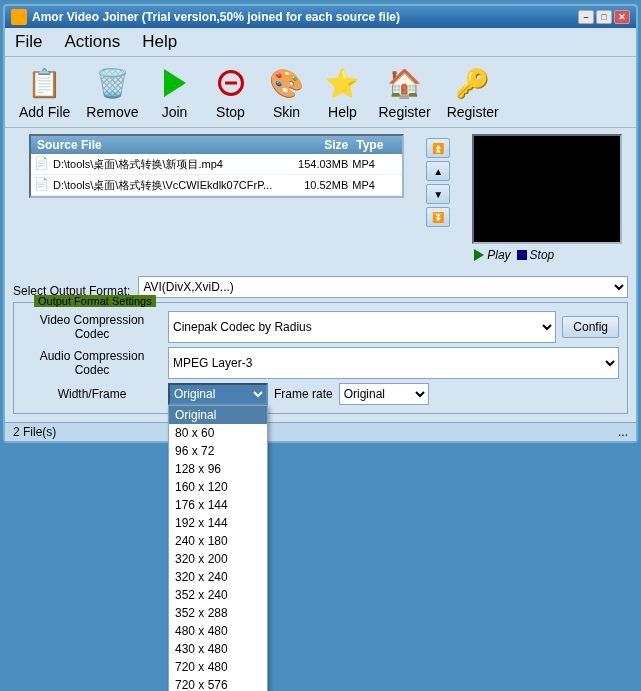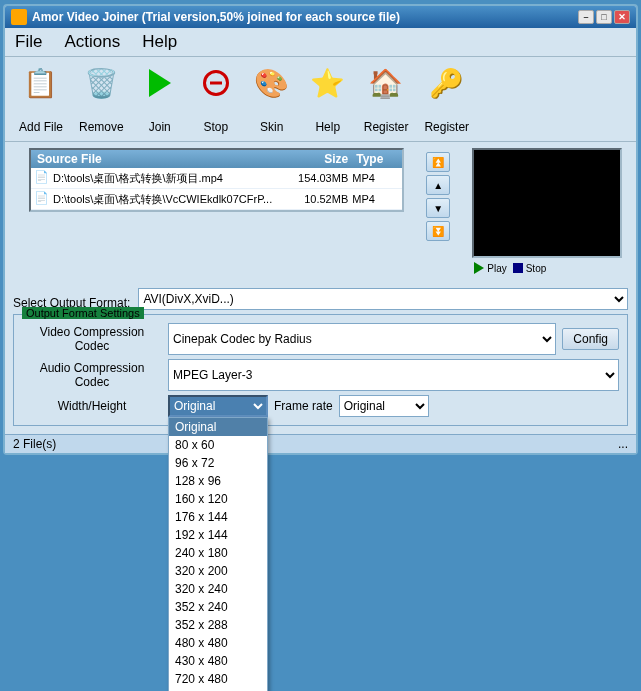--- a/index.html
+++ b/index.html
@@ -90,23 +90,23 @@
       min-width: 52px;
     }
     .tool-icon {
       width: 38px;
       height: 38px;
       display: flex;
       align-items: center;
       justify-content: center;
     }
     .tool-label {
-      font-size: 12px;
+      font-size: 14px;
       color: #000;
-      margin-top: 18px;
+      margin-top: 2px;
     }
     .icon-join {
       width: 0; height: 0;
       border-top: 14px solid transparent;
       border-bottom: 14px solid transparent;
       border-left: 22px solid #00bb00;
     }
     .icon-stop {
       width: 26px; height: 26px;
       border-radius: 50%;
@@ -183,21 +183,22 @@
       width: 150px;
       height: 110px;
       background: #000;
       border: 2px inset #a0b8c8;
     }
     .preview-controls {
       display: flex;
       gap: 6px;
       align-items: center;
       padding: 4px 2px;
-      font-size: 10px;
+      font-size: 12px;
+      font-style: italic;
     }
     .play-btn {
       display: flex;
       align-items: center;
       gap: 3px;
       cursor: pointer;
     }
     .play-triangle {
       width: 0; height: 0;
       border-top: 6px solid transparent;
@@ -234,22 +235,22 @@
     }
     .output-settings-group {
       border: 1px solid #80a8c8;
       padding: 4px 8px;
       position: relative;
       margin-bottom: 4px;
     }
     .group-legend {
       position: absolute;
       top: -8px;
-      left: 8px;
-      background: #15803d;
+      left: 20px;
+      background: #4d7c0f;
       padding: 0 4px;
       font-size: 11px;
     }
     .settings-row {
       display: flex;
       align-items: center;
       gap: 6px;
       margin: 4px 0;
     }
     .settings-label {
@@ -452,21 +453,21 @@
         <select class="settings-select"><option>Cinepak Codec by Radius</option></select>
         <button class="config-btn">Config</button>
       </div>
 
       <div class="settings-row">
         <span class="settings-label">Audio Compression Codec</span>
         <select class="settings-select"><option>MPEG Layer-3</option></select>
       </div>
 
       <div class="settings-row">
-        <span class="settings-label">Width/Height</span>
+        <span class="settings-label">Width/Frame</span>
         <div class="wh-container">
           <div style="position:relative; display:inline-block;">
             <select class="wh-select" style="width:100px; height:22px; background:#4a80b0; color:white; border:2px inset #6090c0; font-size:12px;">
               <option value="Original">Original</option>
             </select>
             <div class="dropdown-list" id="wh-dropdown">
             <div class="dropdown-item selected">Original</div>
                 <div class="dropdown-item">80 x 60</div>
                 <div class="dropdown-item">96 x 72</div>
                 <div class="dropdown-item">128 x 96</div>

